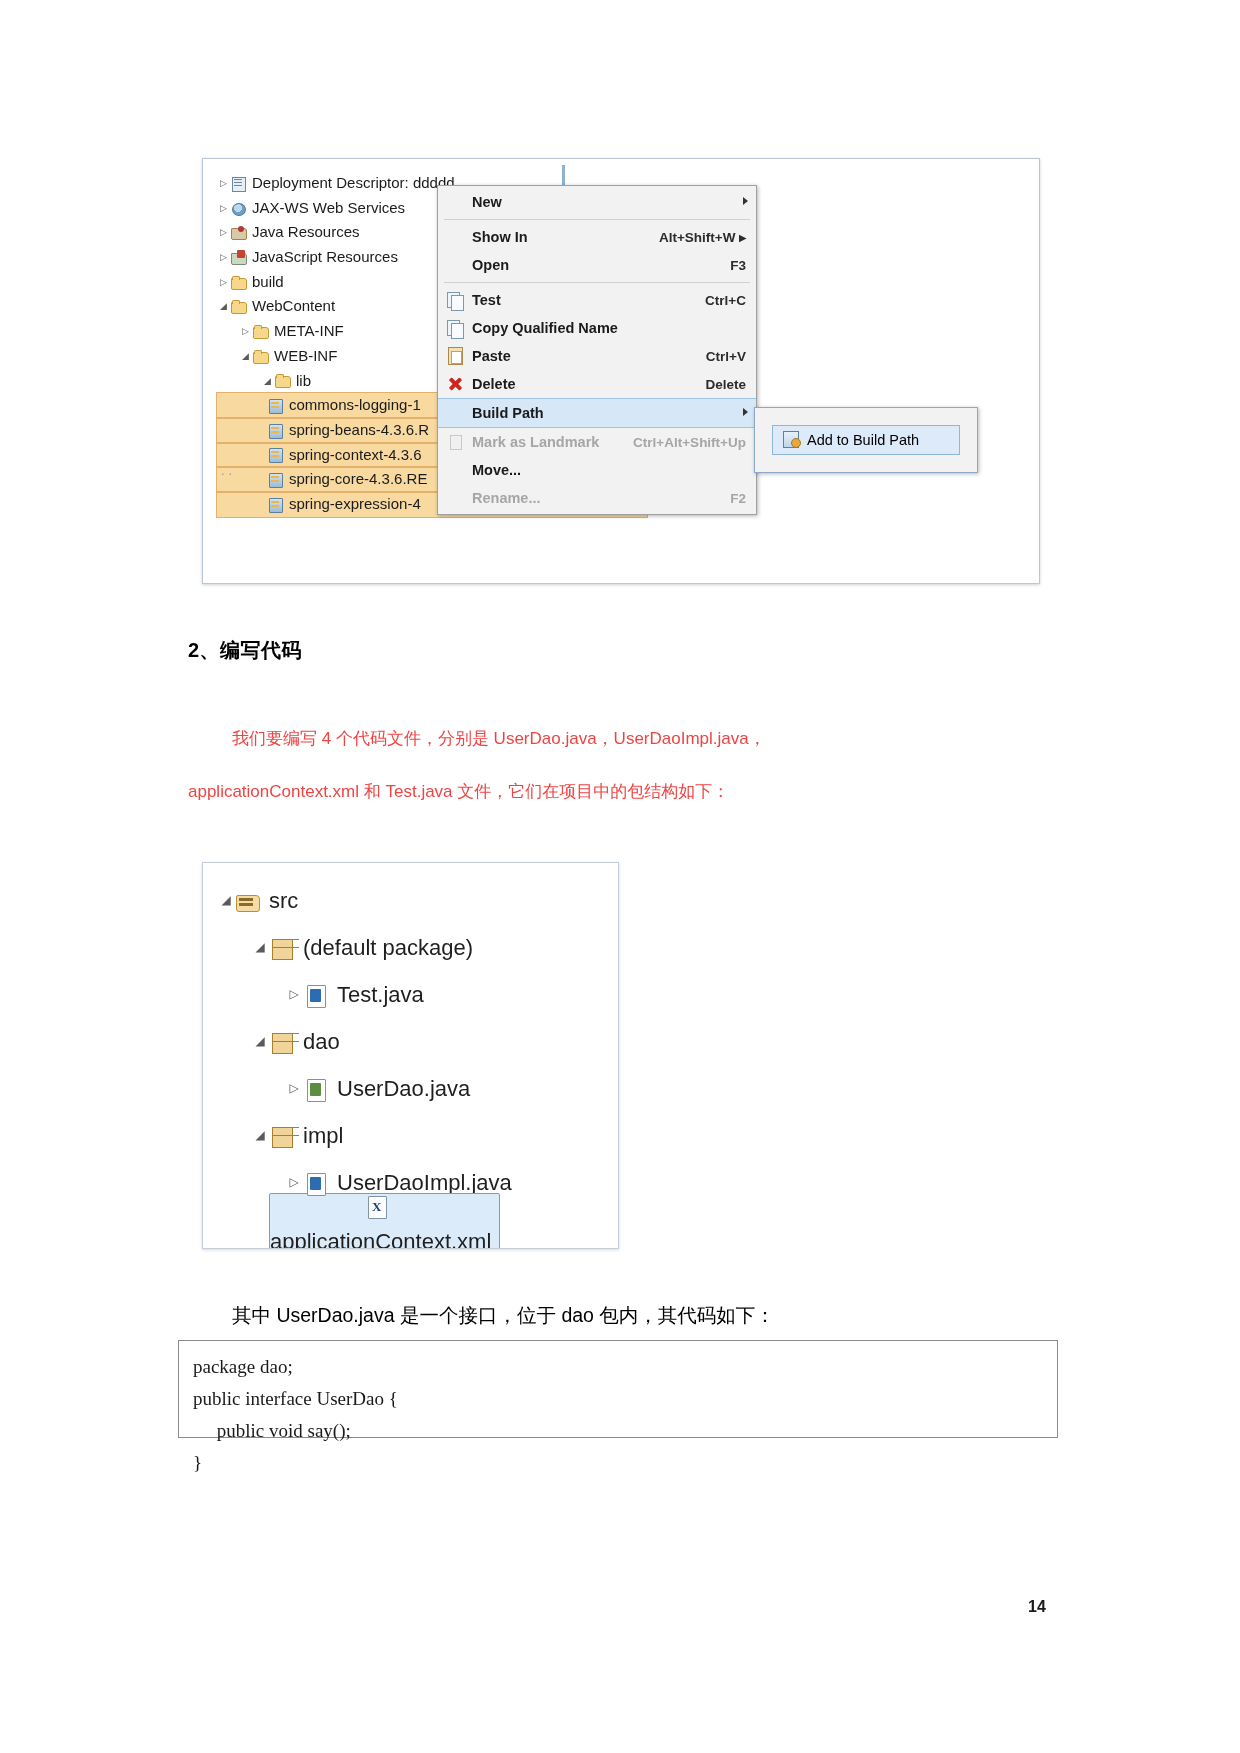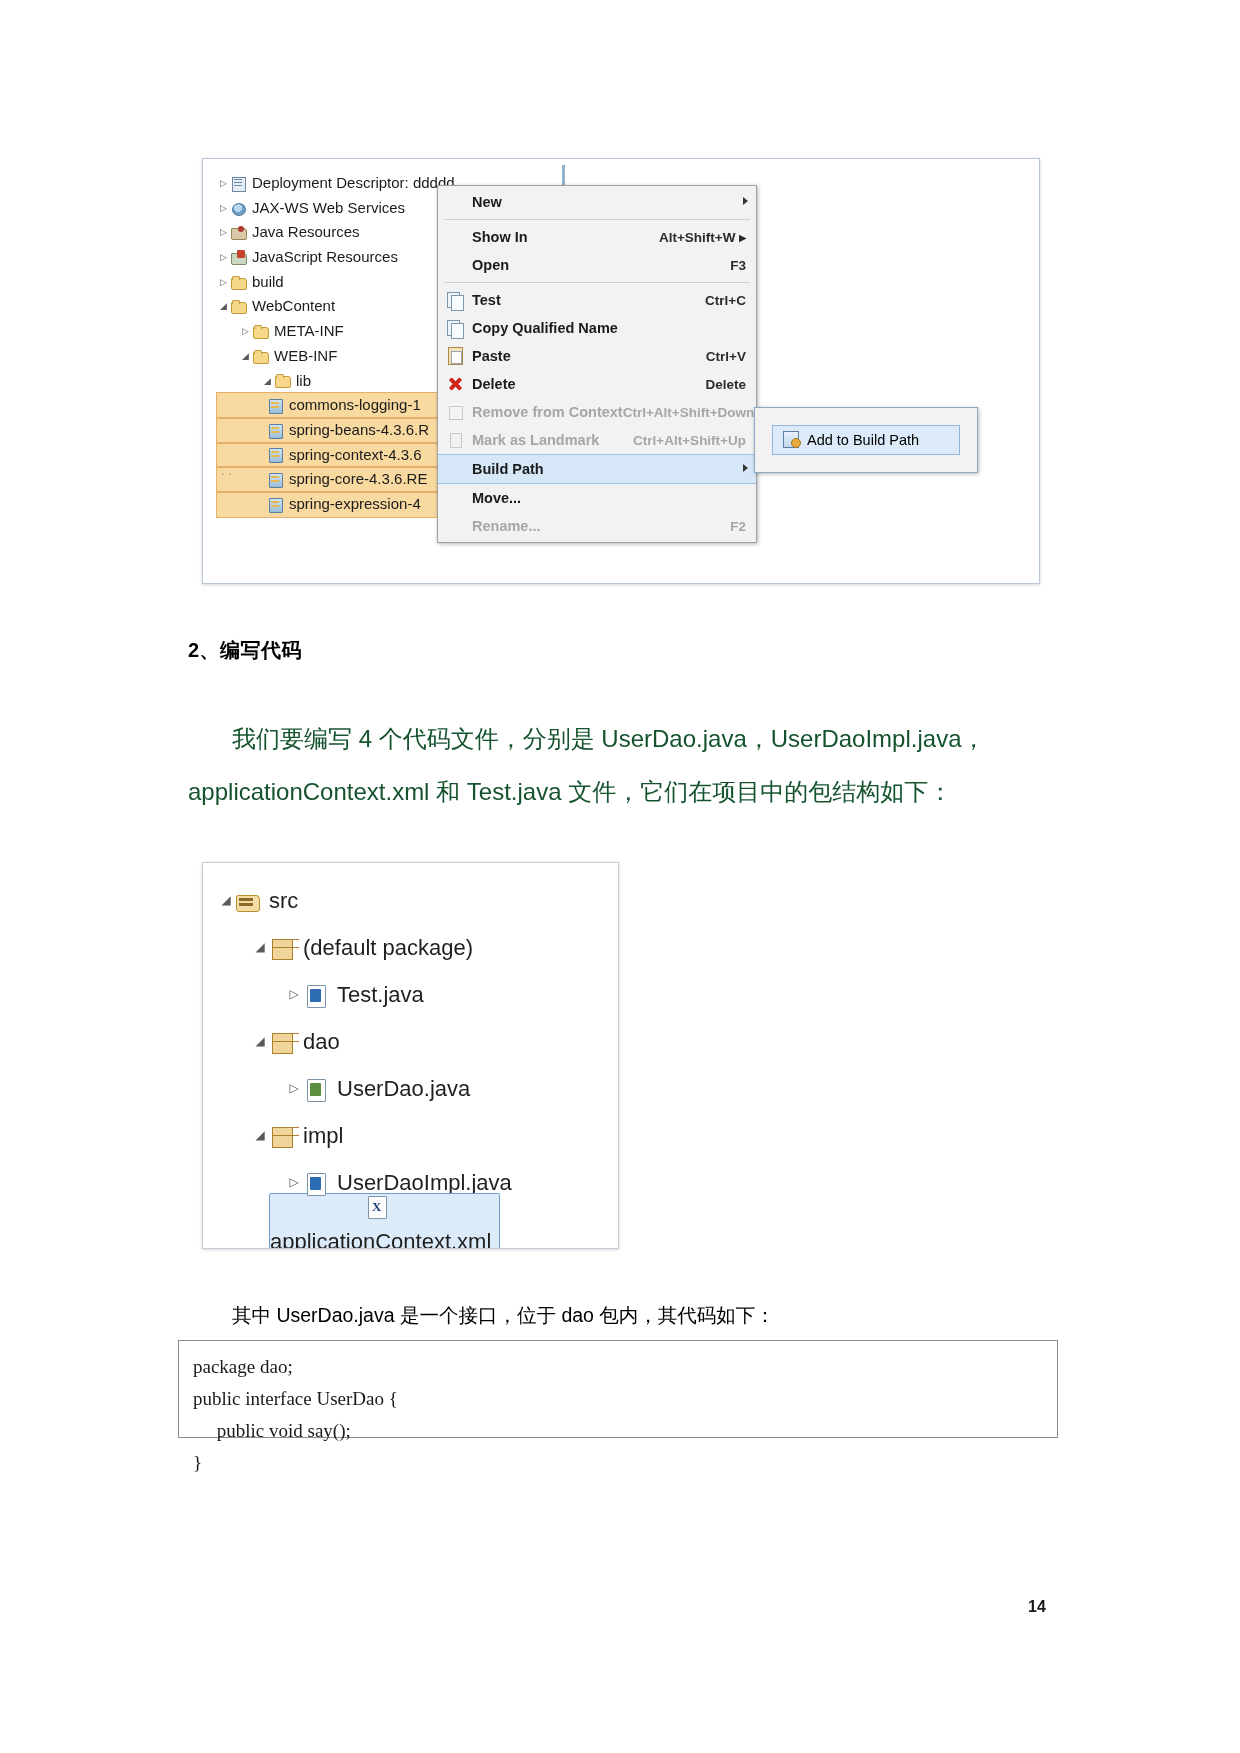--- a/index.html
+++ b/index.html
@@ -315,23 +315,23 @@
     font-size: 20px;
     font-weight: bold;
     letter-spacing: 0.5px;
     color: #000;
   }
   .p1 {
     position: absolute;
     left: 188px;
     top: 712px;
     width: 880px;
-    font-size: 24px;
+    font-size: 17px;
     line-height: 53px;
-    color: #14532d;
+    color: #ef4444;
   }
   .p1 .indent { display: inline-block; width: 44px; }
   .p2 {
     position: absolute;
     left: 188px;
     top: 1298px;
     width: 880px;
     font-size: 19.5px;
     line-height: 34px;
   }
@@ -551,34 +551,29 @@
         <div class="ctx-item">
           <span class="ctx-gutter mi-paste"></span>
           <span class="ctx-label">Paste</span>
           <span class="ctx-accel">Ctrl+V</span>
         </div>
         <div class="ctx-item">
           <span class="ctx-gutter mi-delete"></span>
           <span class="ctx-label">Delete</span>
           <span class="ctx-accel">Delete</span>
         </div>
-        <div class="ctx-item dis">
-          <span class="ctx-gutter mi-remove"></span>
-          <span class="ctx-label">Remove from Context</span>
-          <span class="ctx-accel">Ctrl+Alt+Shift+Down</span>
+        <div class="ctx-item hl">
+          <span class="ctx-gutter"></span>
+          <span class="ctx-label">Build Path</span>
+          <span class="ctx-arrow"></span>
         </div>
         <div class="ctx-item dis">
           <span class="ctx-gutter mi-landmark"></span>
           <span class="ctx-label">Mark as Landmark</span>
           <span class="ctx-accel">Ctrl+Alt+Shift+Up</span>
-        </div>
-        <div class="ctx-item hl">
-          <span class="ctx-gutter"></span>
-          <span class="ctx-label">Build Path</span>
-          <span class="ctx-arrow"></span>
         </div>
         <div class="ctx-item">
           <span class="ctx-gutter"></span>
           <span class="ctx-label">Move...</span>
         </div>
         <div class="ctx-item dis">
           <span class="ctx-gutter"></span>
           <span class="ctx-label">Rename...</span>
           <span class="ctx-accel">F2</span>
         </div>

